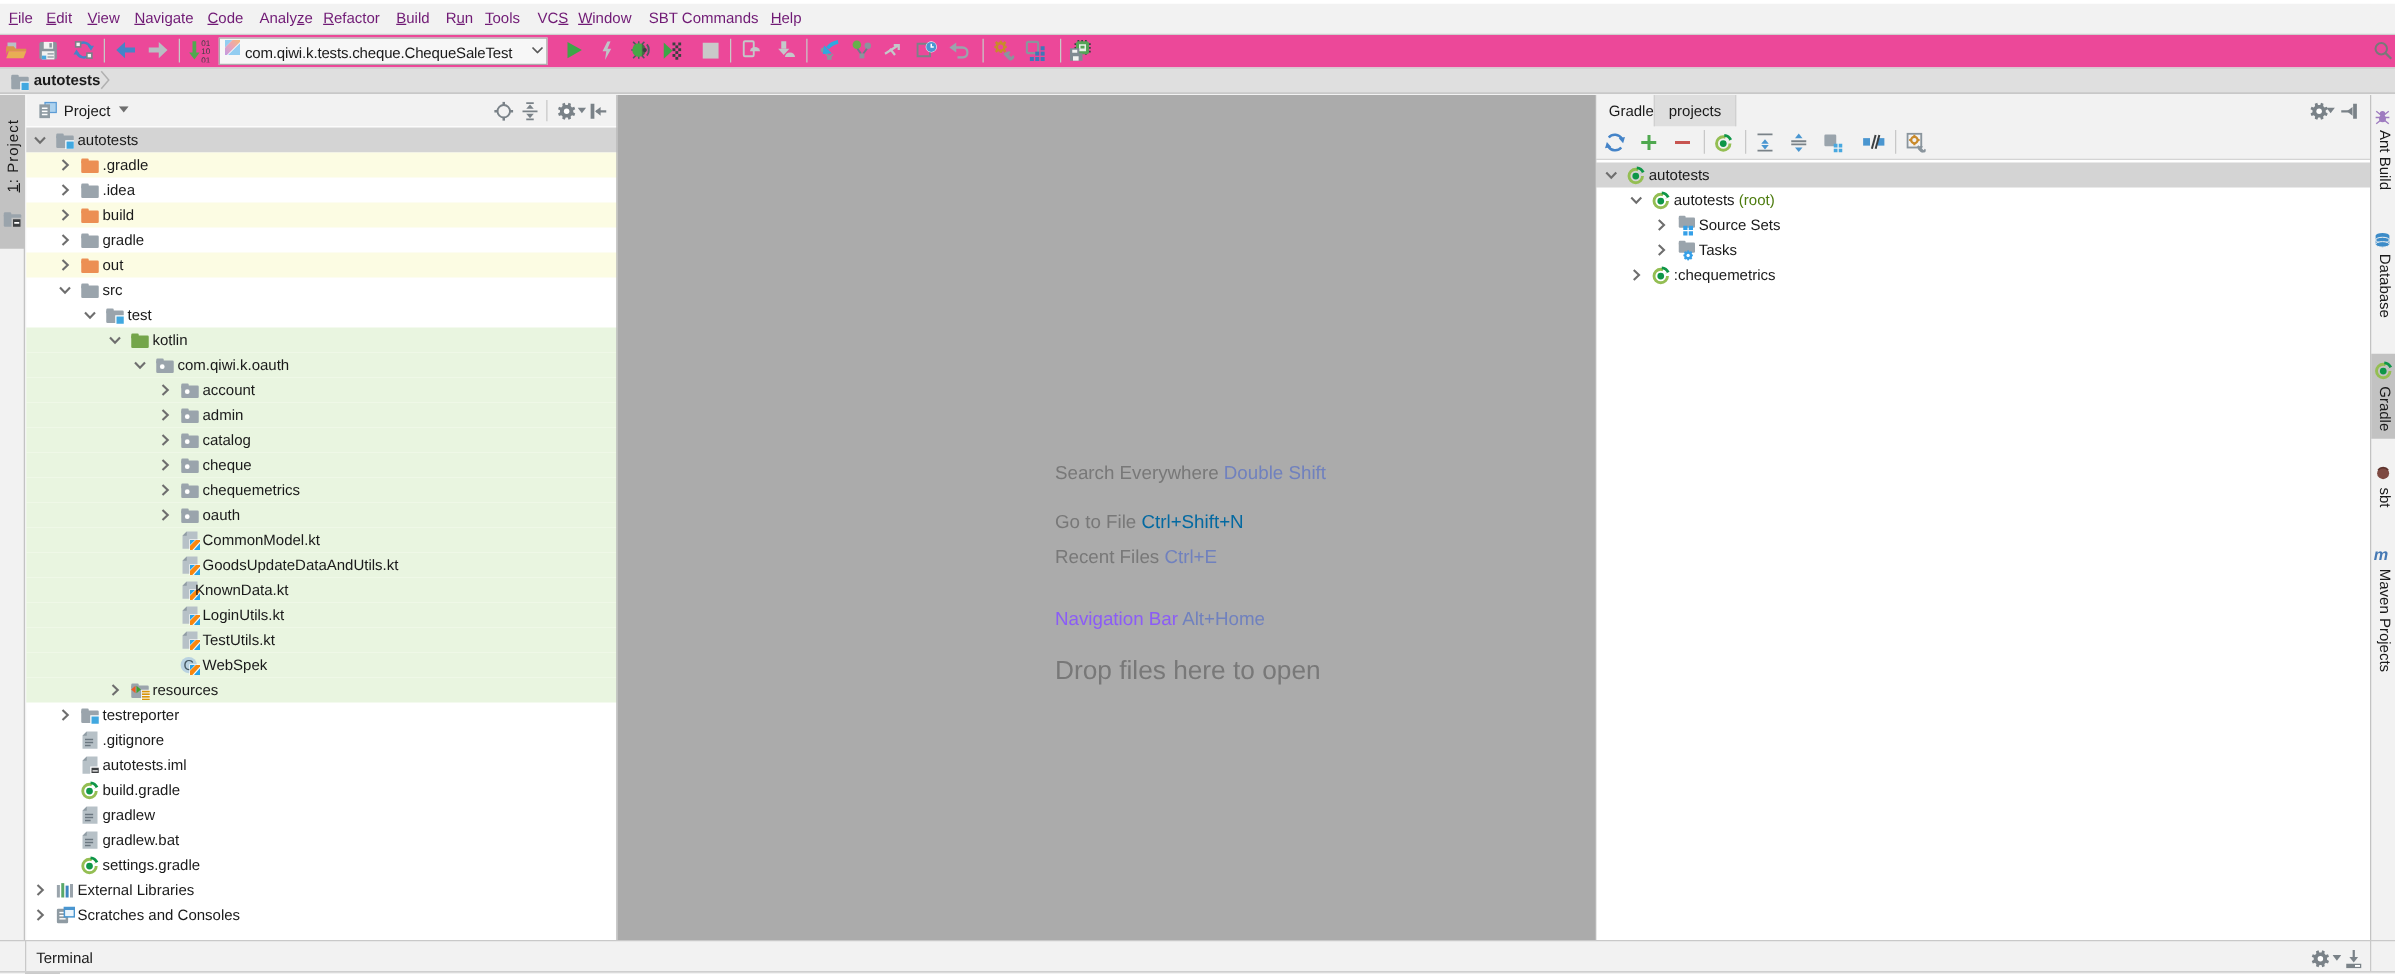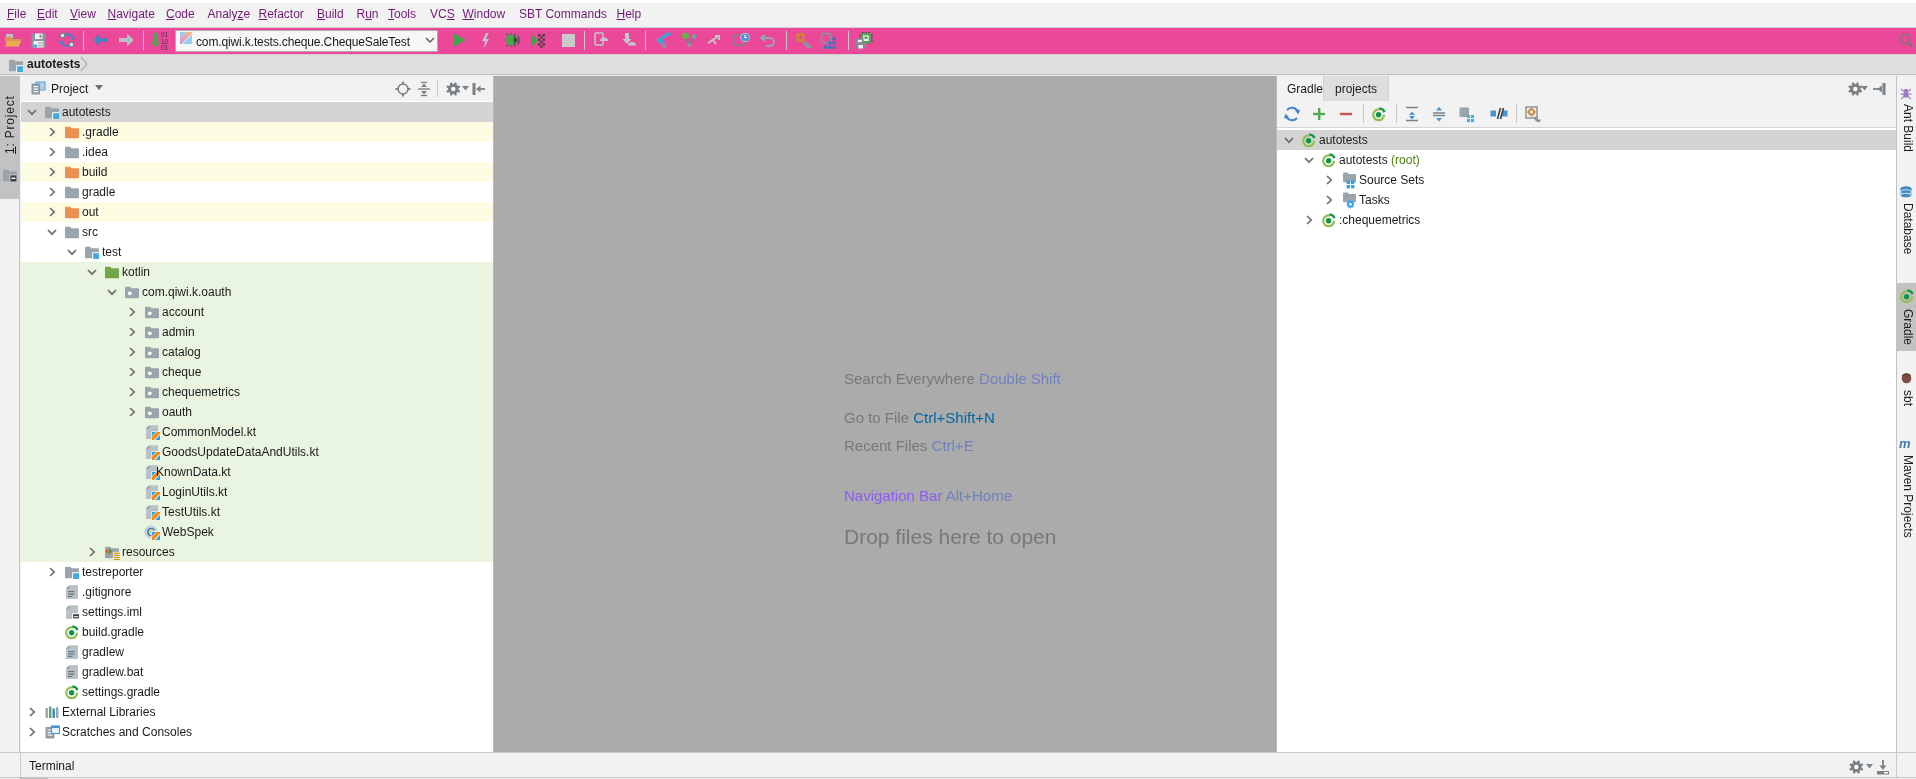--- a/index.html
+++ b/index.html
@@ -580,21 +580,21 @@
       <rect x="4" y="11.8" width="4.5" height="1.2" fill="#6B7780"></rect>
     </svg>
     <div class="row-label" style="left:82px;top:506px">.gitignore</div>
     <svg class="abs" style="left:64px;top:528px" width="16" height="16" viewBox="0 0 16 16">
       <polygon points="5.4,1.2 14,1.2 14,15 2,15 2,4.6" fill="#B7C1C7"></polygon>
       <polygon points="5.4,1.2 5.4,4.6 2,4.6" fill="#8F9BA3"></polygon>
       <rect x="8.2" y="9.2" width="7" height="6" fill="#fff"></rect>
       <rect x="9.2" y="10.2" width="5.8" height="4.2" fill="#3C3F41"></rect>
       <rect x="10" y="12.2" width="4.2" height="1" fill="#fff"></rect>
     </svg>
-    <div class="row-label" style="left:82px;top:526px">settings.iml</div>
+    <div class="row-label" style="left:82px;top:526px">autotests.iml</div>
     <svg class="abs" style="left:64px;top:548px" width="16" height="16" viewBox="0 0 16 16">
       <circle cx="7.6" cy="8.8" r="5.4" stroke="#94BE53" stroke-width="2.3" fill="none"></circle>
       <polygon points="7.6,8.8 11,0 16,4.5" fill="#fff"></polygon>
       <polygon points="7.6,8.8 16,4.7 16,8.8" fill="#fff"></polygon>
       <path d="M8.4 2.3 a 6.2 6.2 0 0 1 5.2 3.6" stroke="#0E9648" stroke-width="2.3" fill="none"></path>
       <circle cx="7.6" cy="8.8" r="2.7" fill="#0E9648"></circle>
     </svg>
     <div class="row-label" style="left:82px;top:546px">build.gradle</div>
     <svg class="abs" style="left:64px;top:568px" width="16" height="16" viewBox="0 0 16 16">
       <polygon points="5.4,1.2 14,1.2 14,15 2,15 2,4.6" fill="#B7C1C7"></polygon>

